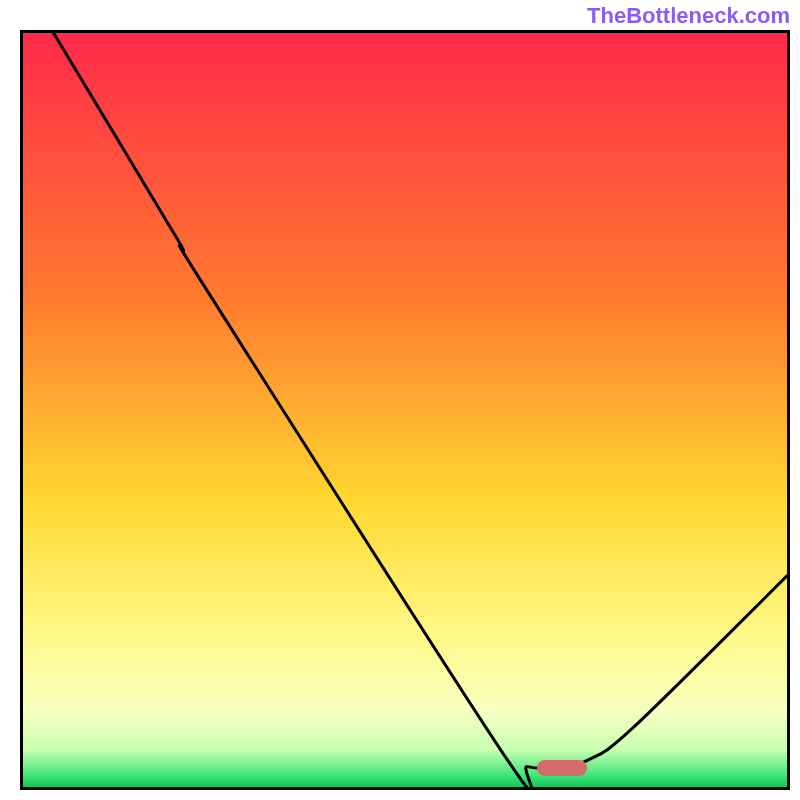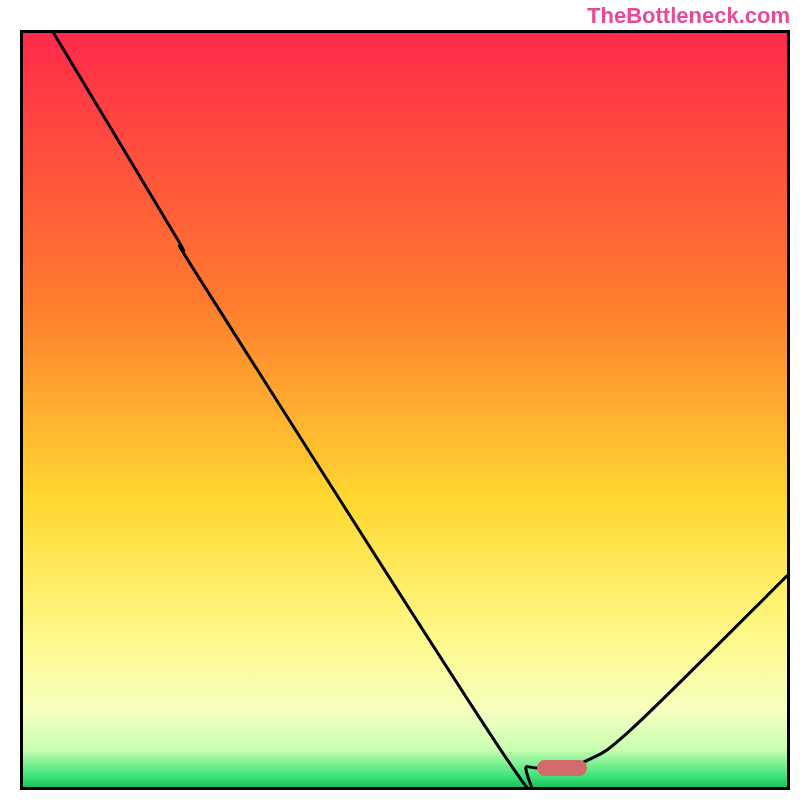--- a/index.html
+++ b/index.html
@@ -6,21 +6,21 @@
   html, body { width: 800px; height: 800px; overflow: hidden; }
   body { background: #ffffff; position: relative; }
 
   .watermark {
     position: absolute;
     top: 3px;
     right: 10px;
     font-family: Arial, Helvetica, sans-serif;
     font-size: 22px;
     font-weight: bold;
-    color: #ec4899;
+    color: #8b5cf6;
     z-index: 4;
   }
 
   .plot-frame {
     position: absolute;
     left: 20px;
     top: 30px;
     width: 770px;
     height: 760px;
     background: #ffffff;

